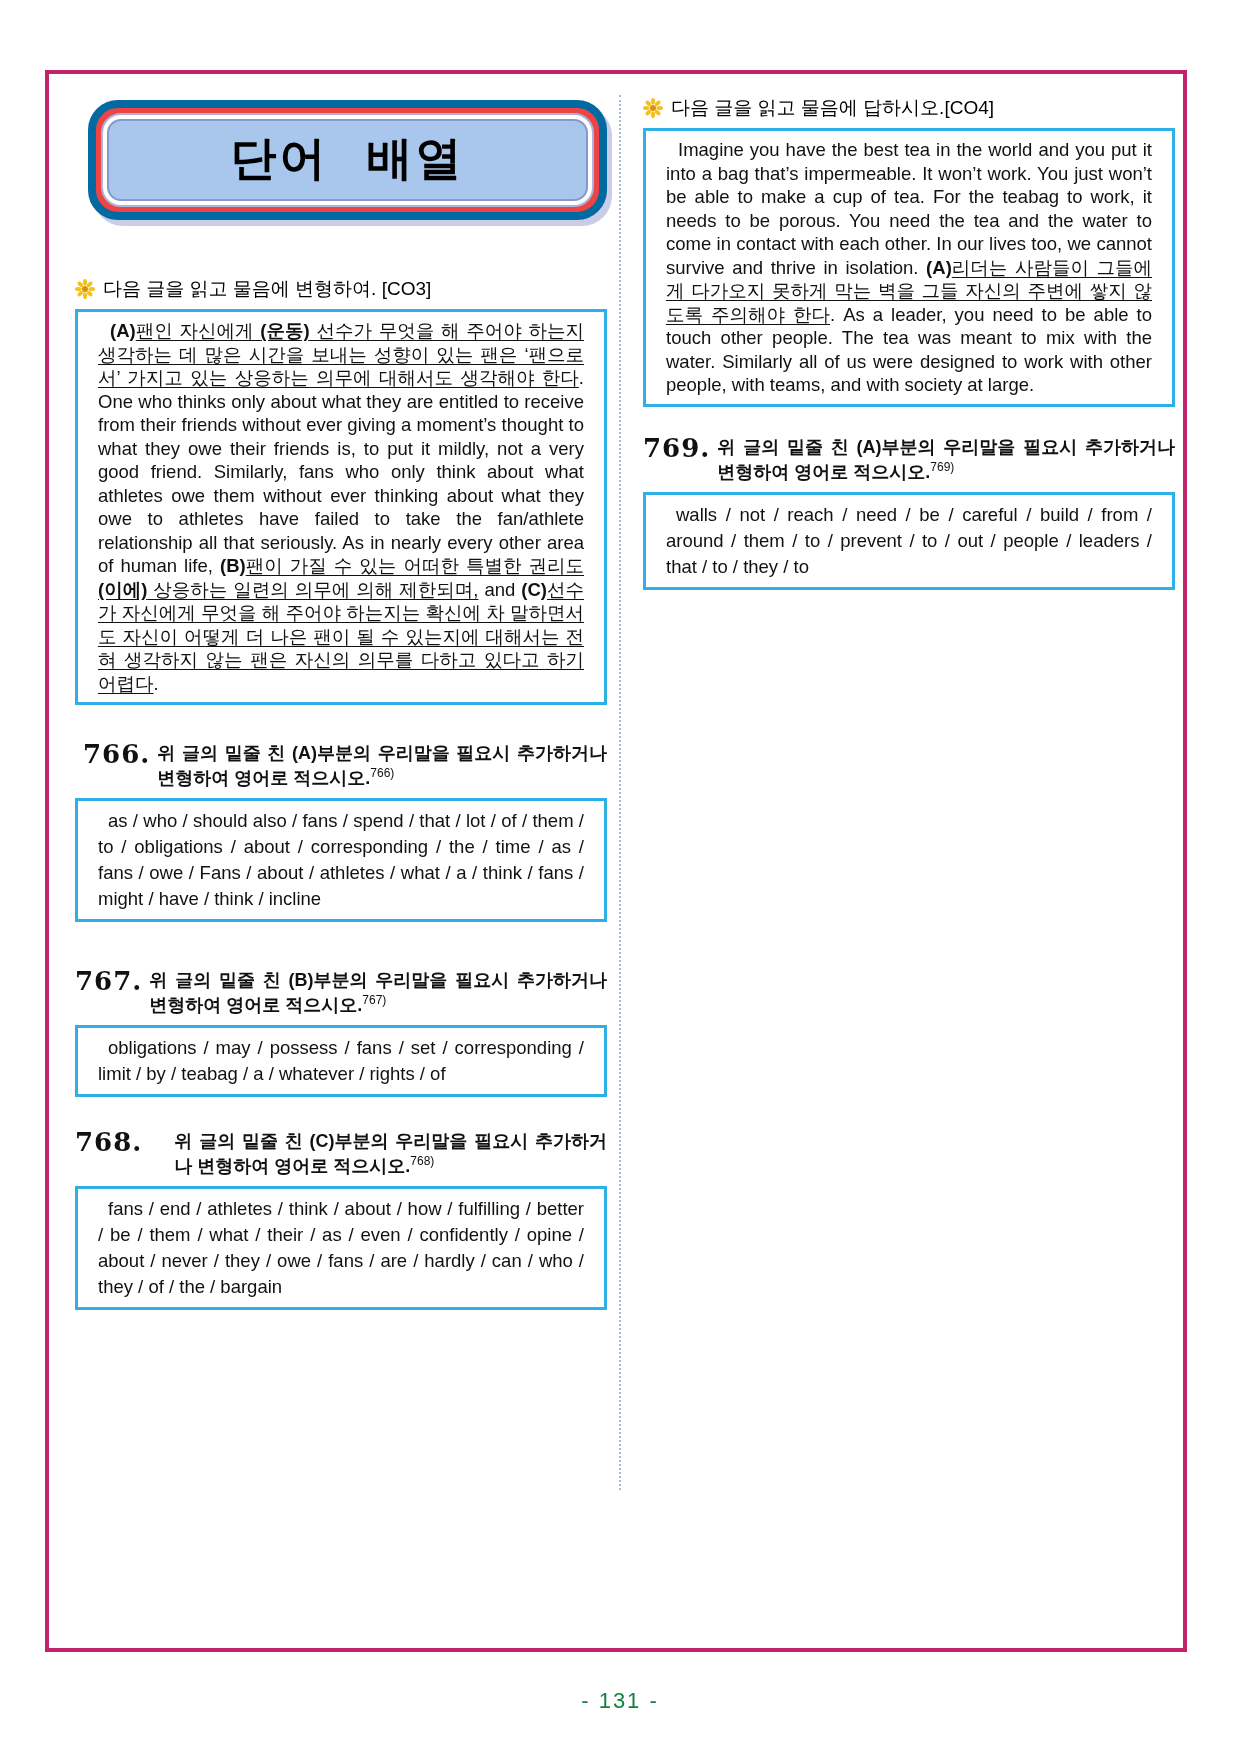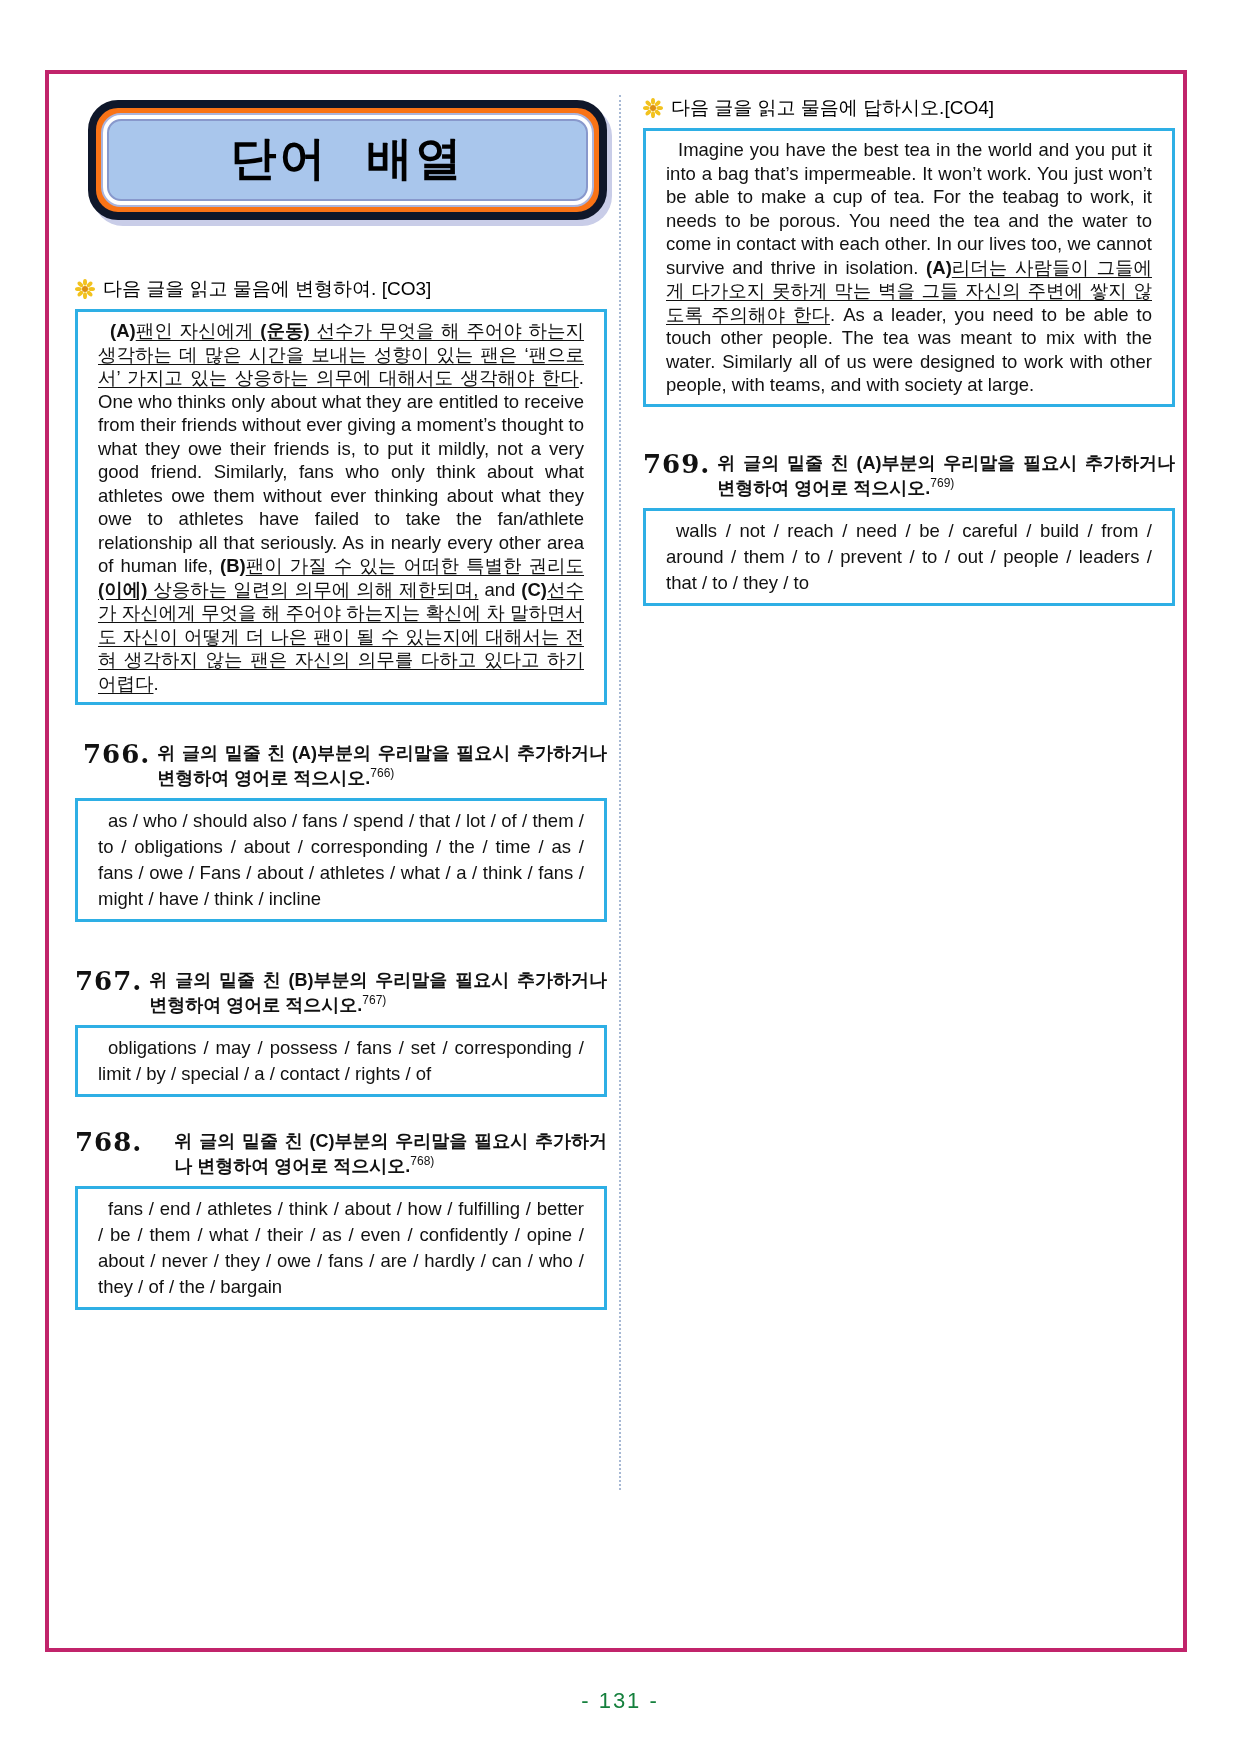--- a/index.html
+++ b/index.html
@@ -15,22 +15,22 @@
   .divider{
     position:absolute;left:619px;top:95px;height:1395px;width:0;
     border-left:2px dotted #a6b8d4;
   }
   .col{position:absolute;top:90px;}
   .col-left{left:75px;width:532px;}
   .col-right{left:643px;top:95px;width:532px;}
 
   
   .banner-outer{
-    margin:10px 0 0 13px;border:8px solid #0f172a;border-radius:30px;
-    padding:5px;background:#f97316;box-shadow:5px 6px 0 #c9cde8;
+    margin:10px 0 0 13px;border:8px solid #0369a1;border-radius:30px;
+    padding:5px;background:#ef4444;box-shadow:5px 6px 0 #c9cde8;
   }
   .banner-mid{border:2px solid #aab4dd;border-radius:20px;padding:4px;background:#ffffff;}
   .banner-inner{
     border:2px solid #8898cc;border-radius:14px;background:#a9c6ec;
     text-align:center;padding:7px 0 9px 0;
   }
   .banner-title{
     font-size:46px;font-weight:bold;color:#000;letter-spacing:3px;word-spacing:22px;
     font-family:"Liberation Sans","DejaVu Sans",sans-serif;
   }
@@ -106,21 +106,21 @@
     <div class="question q-first">
       <span class="qnum">766.</span>
       <div class="qtext"><span>위 글의 밑줄 친 (A)부분의 우리말을 필요시 추가하거나 변형하여 영어로 적으시오.</span><sup class="qsup">766)</sup></div>
     </div>
     <div class="cyanbox wordbox">as / who /  should also / fans / spend / that / lot / of / them / to / obligations / about / corresponding / the / time / as / fans / owe / Fans / about / athletes /  what / a / think / fans / might / have / think / incline</div>
 
     <div class="question" style="margin-top:46px;">
       <span class="qnum">767.</span>
       <div class="qtext"><span>위 글의 밑줄 친 (B)부분의 우리말을 필요시 추가하거나 변형하여 영어로 적으시오.</span><sup class="qsup">767)</sup></div>
     </div>
-    <div class="cyanbox wordbox">obligations / may  / possess / fans / set / corresponding / limit / by / special / a / contact / rights / of</div>
+    <div class="cyanbox wordbox">obligations / may  / possess / fans / set / corresponding / limit / by / teabag / a / whatever / rights / of</div>
 
     <div class="question" style="margin-top:32px;gap:32px;">
       <span class="qnum">768.</span>
       <div class="qtext"><span>위 글의 밑줄 친 (C)부분의 우리말을 필요시 추가하거나 변형하여 영어로 적으시오.</span><sup class="qsup">768)</sup></div>
     </div>
     <div class="cyanbox wordbox">fans / end /  athletes / think / about / how / fulfilling / better / be / them / what /  their / as / even / confidently / opine / about / never / they / owe / fans /  are / hardly / can / who / they / of / the / bargain</div>
 
   </div>
 
   <div class="col col-right">
@@ -137,21 +137,21 @@
           <ellipse cx="17.6" cy="6.4" rx="2.4" ry="4" transform="rotate(45 17.6 6.4)"></ellipse>
           <ellipse cx="6.4" cy="17.6" rx="2.4" ry="4" transform="rotate(45 6.4 17.6)"></ellipse>
         </g>
         <circle cx="12" cy="12" r="3.6" fill="#dd8f10"></circle>
       </svg>
       <span>다음 글을 읽고 물음에 답하시오.[CO4]</span>
     </div>
 
     <div class="cyanbox"><span>Imagine you have the best tea in the world and you put it into a bag that’s impermeable. It won’t work. You just won’t be able to make a cup of tea. For the teabag to work, it needs to be porous. You need the tea and the water to come in contact with each other. In our lives too, we cannot survive and thrive in isolation. </span><span class="b">(A)</span><span class="u">리더는 사람들이 그들에게 다가오지 못하게 막는 벽을 그들 자신의 주변에 쌓지 않도록 주의해야 한다</span><span>. As a leader, you need to be able to touch other people. The tea was meant to mix with the water. Similarly all of us were designed to work with other people, with teams, and with society at large.</span></div>
 
-    <div class="question" style="margin-top:44px;justify-content:space-between;">
+    <div class="question" style="margin-top:28px;justify-content:space-between;">
       <span class="qnum">769.</span>
       <div class="qtext"><span>위 글의 밑줄 친 (A)부분의 우리말을 필요시 추가하거나 변형하여 영어로 적으시오.</span><sup class="qsup">769)</sup></div>
     </div>
     <div class="cyanbox wordbox">walls / not / reach / need / be / careful / build / from / around / them / to / prevent / to / out / people / leaders / that / to / they / to</div>
 
   </div>
 
   <div class="page-number">- 131 -</div>
 </div>
 

